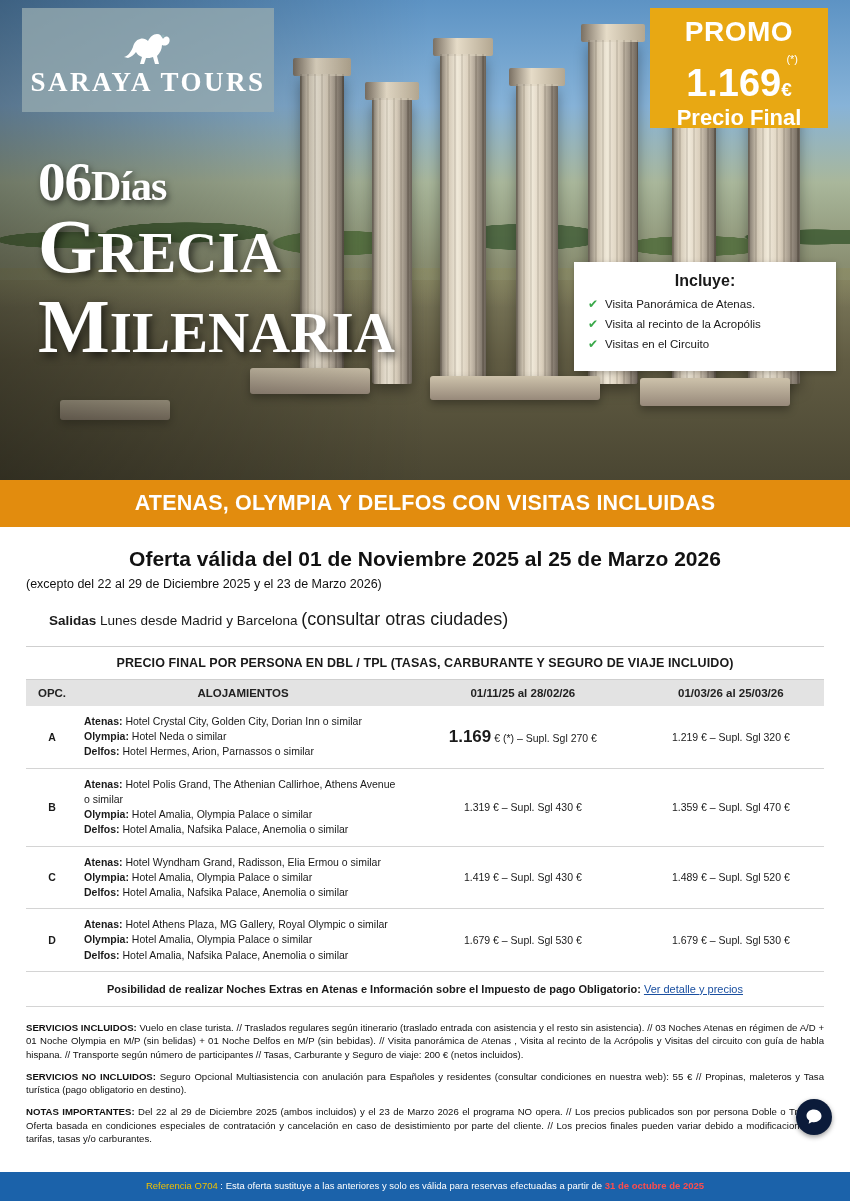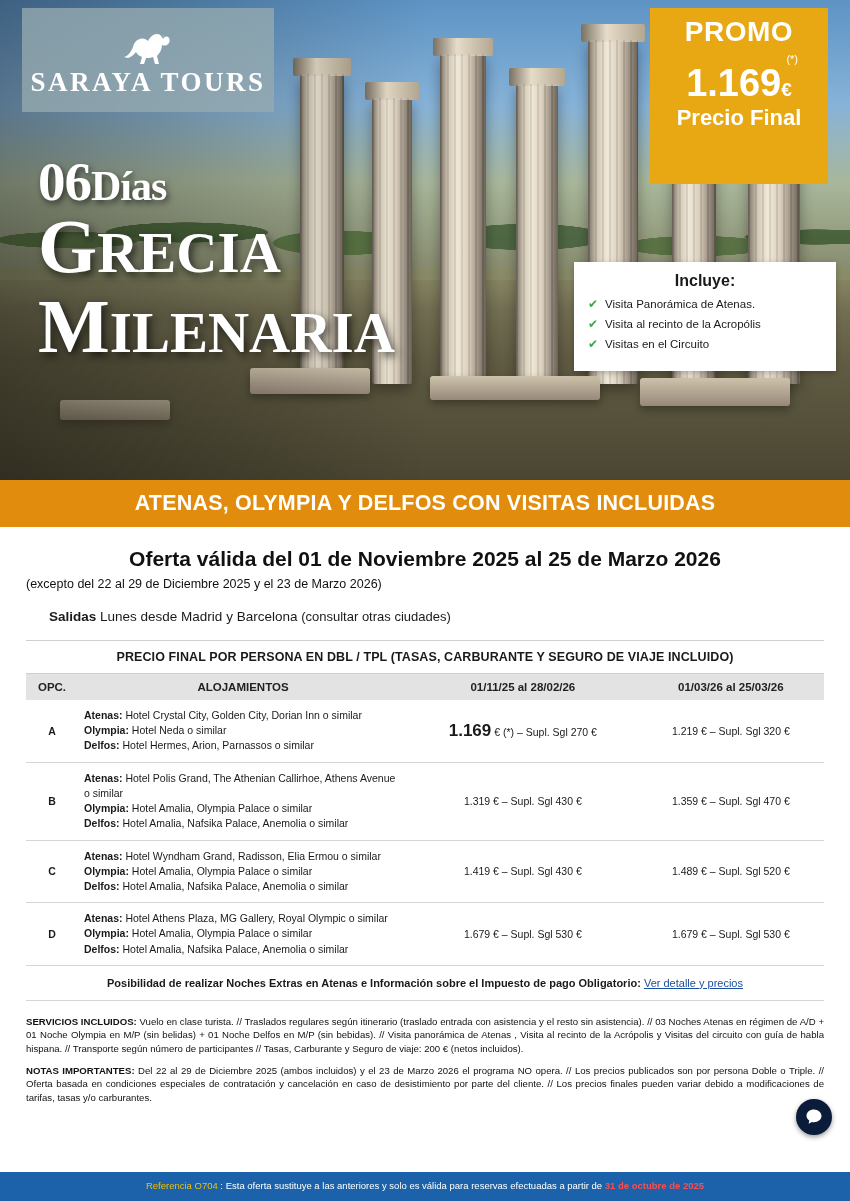--- a/index.html
+++ b/index.html
@@ -83,21 +83,21 @@
     gap:2px;
   }
   .logo-mark{ width:64px; height:42px; }
   .logo-text{
     color:#ffffff; font-size:27px; letter-spacing:2.5px; font-weight:700;
     font-family:"Liberation Serif", serif;
   }
 
   
   .promo{
-    position:absolute; right:22px; top:8px; width:178px; height:176px;
+    position:absolute; right:22px; top:8px; width:178px; height:120px;
     background:#e8a813; color:#ffffff; text-align:center;
     padding-top:8px;
   }
   .promo-title{ font-size:28px; font-weight:700; letter-spacing:.5px; }
   .promo-ast{ font-size:11px; text-align:right; padding-right:30px; margin-top:6px; line-height:1;}
   .promo-price{ font-size:38px; font-weight:700; line-height:.95; }
   .promo-price .eur{ font-size:19px; font-weight:700; }
   .promo-final{ font-size:22px; font-weight:700; margin-top:4px;}
 
   
@@ -136,21 +136,21 @@
   }
 
   
   .content{ padding: 14px 26px 0 26px; }
   .offer-title{
     text-align:center; font-size:21px; font-weight:700; color:#111; margin-top:6px;
   }
   .offer-sub{ text-align:left; font-size:12.5px; margin-top:6px; color:#111; }
   .salidas{ font-size:13.5px; margin-top:18px; padding-left:12px; }
   .salidas b{ font-weight:700;margin-left:11px; }
-  .salidas .muted{ font-size:13px; }
+  .salidas .muted{ font-size:18px; }
 
   .price-head{
     text-align:center; font-size:12.5px; font-weight:700; margin-top:16px;
     border-top:1px solid #cfcfcf; border-bottom:1px solid #cfcfcf;
     padding:9px 0 9px 0; letter-spacing:.1px;
   }
 
   table.rates{ width:100%; border-collapse:collapse; margin-top:0; }
   table.rates thead th{
     background:#e3e3e3; font-size:11.5px; font-weight:700; padding:7px 4px;
@@ -339,20 +339,21 @@
       </tr>
     </tbody>
   </table>
 
   <div class="extra-note">
     <span>Posibilidad de realizar Noches Extras en Atenas e Información sobre el Impuesto de pago Obligatorio</span><span>: </span><a href="#">Ver detalle y precios</a>
   </div>
 
   <div class="legal">
     <p><b>SERVICIOS INCLUIDOS:</b><span> Vuelo en clase turista. // Traslados regulares según itinerario (traslado entrada con asistencia y el resto sin asistencia). // 03 Noches Atenas en régimen de A/D + 01 Noche Olympia en M/P (sin belidas) + 01 Noche Delfos en M/P (sin bebidas). // Visita panorámica de Atenas , Visita al recinto de la Acrópolis y Visitas del circuito con guía de habla hispana. // Transporte según número de participantes // Tasas, Carburante y Seguro de viaje: 200 € (netos incluidos).</span></p>
+    <p><b>SERVICIOS NO INCLUIDOS:</b><span> Seguro Opcional Multiasistencia con anulación para Españoles y residentes (consultar condiciones en nuestra web): 55 € // Propinas, maleteros y Tasa turística (pago obligatorio en destino).</span></p>
     <p><b>NOTAS IMPORTANTES:</b><span> Del 22 al 29 de Diciembre 2025 (ambos incluidos) y el 23 de Marzo 2026 el programa NO opera. // Los precios publicados son por persona Doble o Triple. // Oferta basada en condiciones especiales de contratación y cancelación en caso de desistimiento por parte del cliente. // Los precios finales pueden variar debido a modificaciones de tarifas, tasas y/o carburantes.</span></p>
   </div>
 </div>
 
 <div class="fab">
   <svg width="20" height="20" viewBox="0 0 24 24">
     <path fill="#ffffff" d="M12 3C6.9 3 3 6.3 3 10.4c0 2.3 1.3 4.4 3.3 5.7L5.6 20l3.9-2c.8.2 1.6.3 2.5.3 5.1 0 9-3.3 9-7.4S17.1 3 12 3z"></path>
   </svg>
 </div>
 

